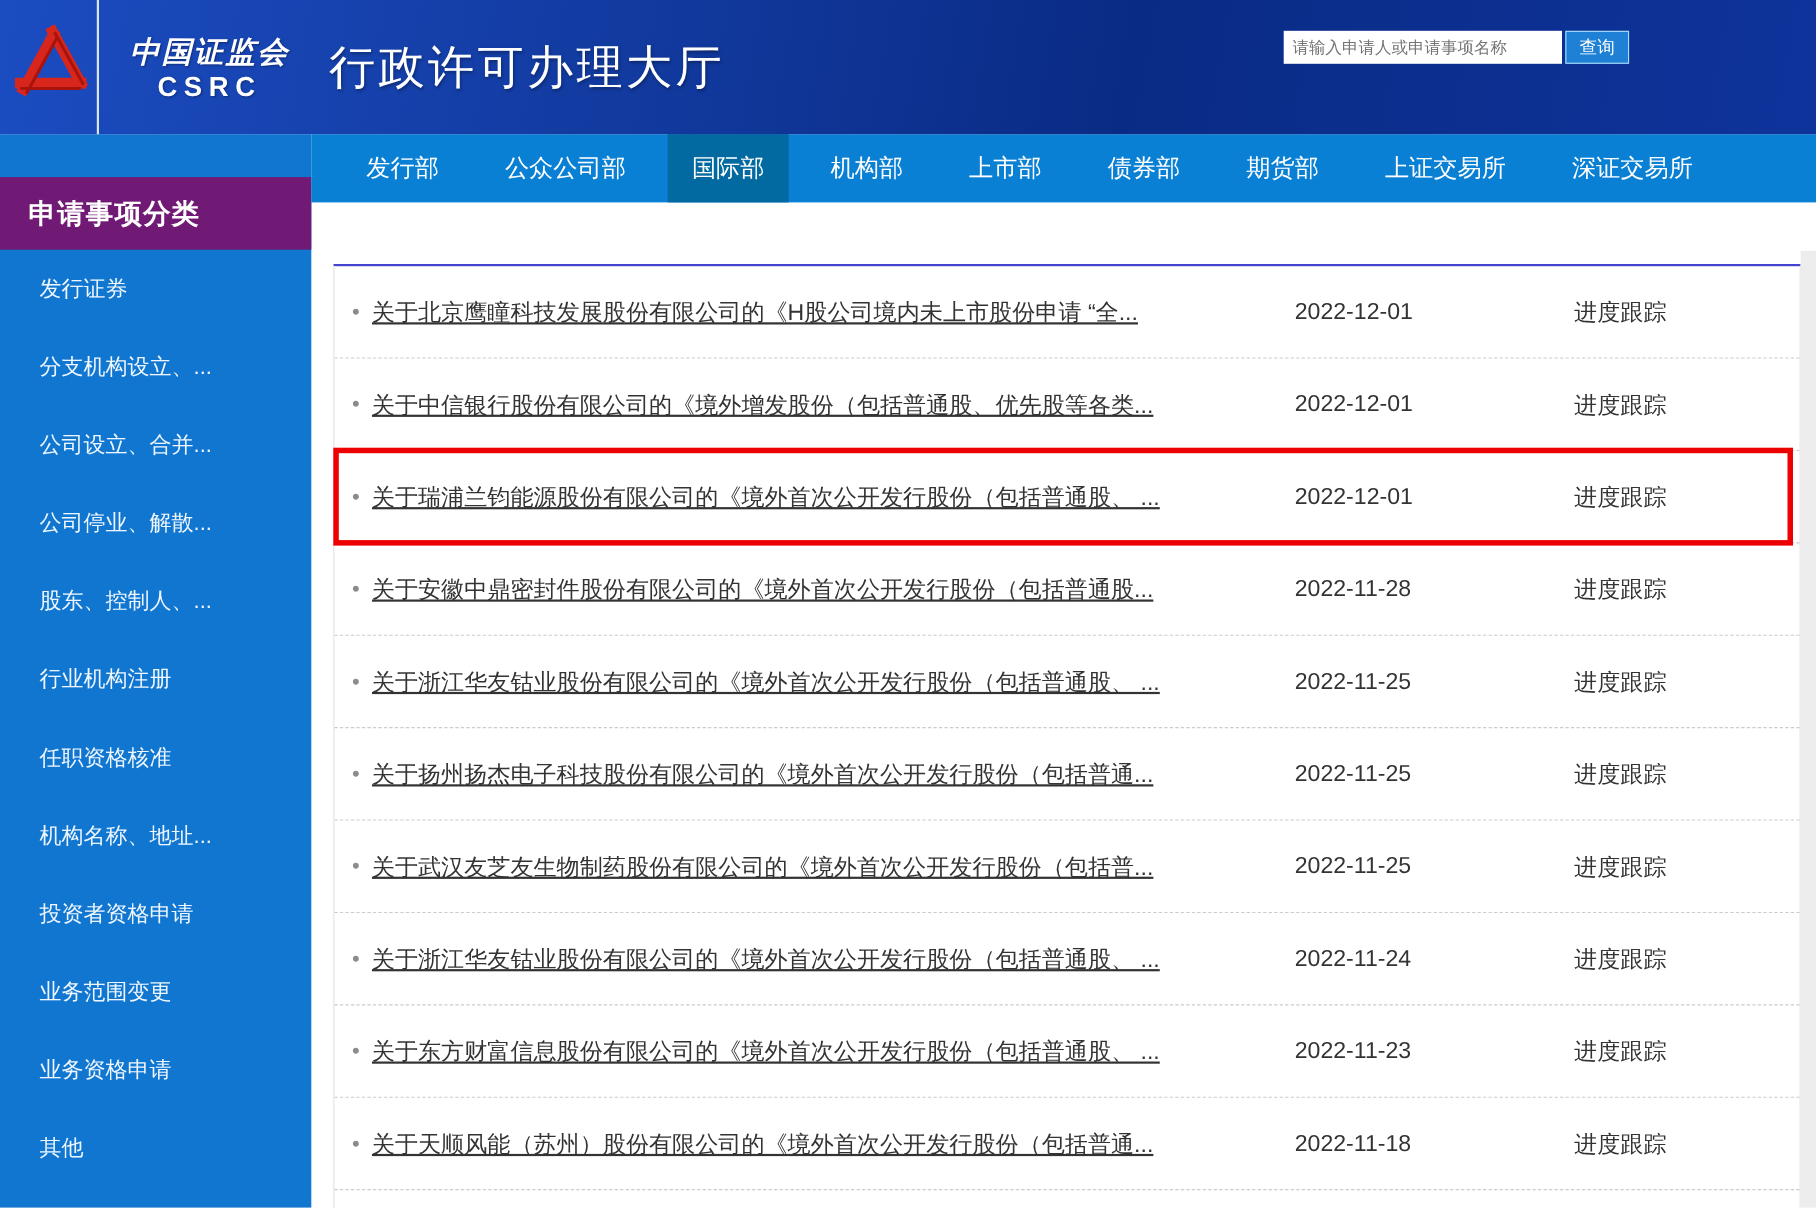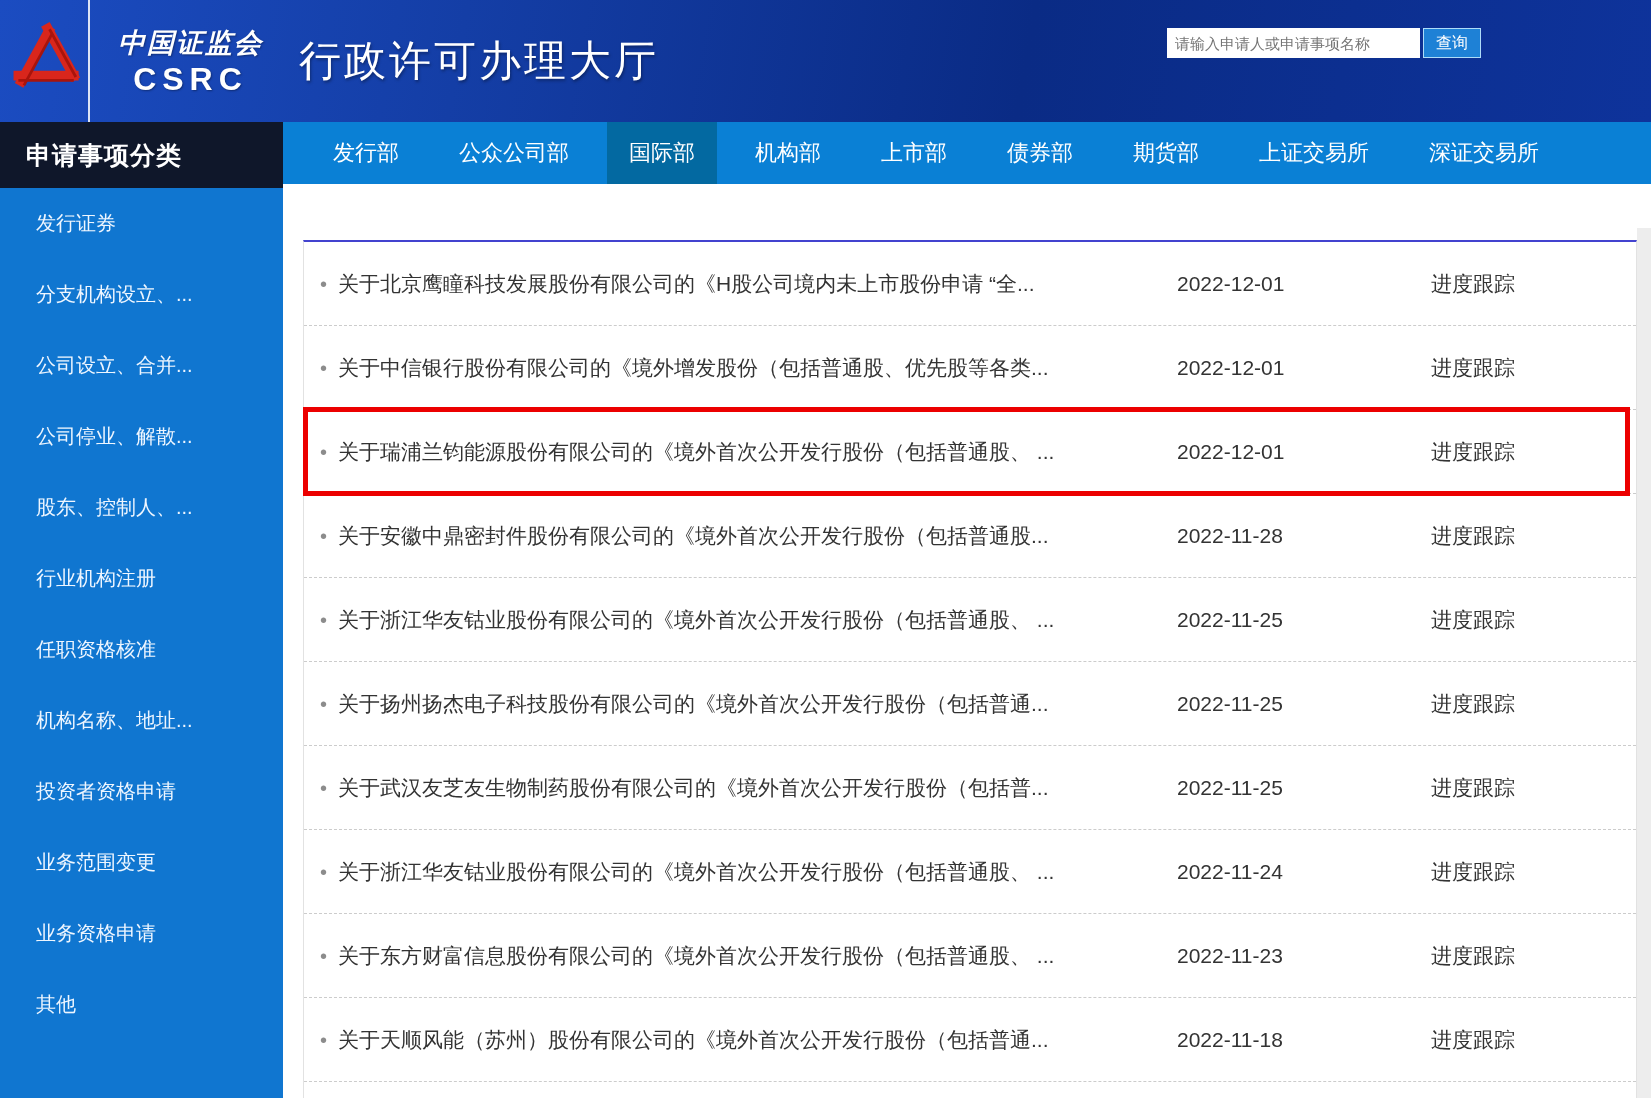--- a/index.html
+++ b/index.html
@@ -12,21 +12,21 @@
     background:linear-gradient(100deg,#1b4cc1 0%,#143ea6 28%,#0a2b85 62%,#0e339b 100%);
     display:flex; align-items:center;
   }
   .logo-box {
     width:90px; height:122px; flex:none;
     display:flex; align-items:center; justify-content:center;
     border-right:2px solid rgba(255,255,255,.85);
   }
   .brand { margin-left:28px; color:#fff; text-align:center; flex:none; }
   .brand-cn { font-size:27px; font-weight:bold; letter-spacing:2px; text-shadow:1px 1px 2px rgba(0,0,0,.35);font-style:italic; }
-  .brand-en { font-size:32px; font-weight:bold; letter-spacing:6px; text-shadow:1px 1px 2px rgba(0,0,0,.35); }
+  .brand-en { font-size:25px; font-weight:bold; letter-spacing:6px; text-shadow:1px 1px 2px rgba(0,0,0,.35); }
   .page-title {
     color:#fff; font-size:42px; margin-left:36px; letter-spacing:3px; font-weight:500;
     text-shadow:1px 2px 3px rgba(0,0,0,.35); white-space:nowrap;
   }
   .search { position:absolute; right:170px; top:28px; height:30px; display:flex;margin-left:24px; }
   .search-input {
     width:253px; height:30px; border:none; outline:none; padding:0 8px;
     font-size:15px; color:#333; background:#fff;
     font-family:"Liberation Sans","DejaVu Sans",sans-serif;
   }
@@ -34,23 +34,23 @@
     width:58px; height:30px; margin-left:3px; cursor:pointer;
     background:#1e81d6; border:1px solid #aedcf8; color:#fff; font-size:16px;
     font-family:"Liberation Sans","DejaVu Sans",sans-serif;
   }
 
   
   .main { display:flex; height:976px; }
 
   .sidebar { width:283px; flex:none; background:#1076d0; }
   .sidebar-header {
-    height:66px; background:#0f172a; color:#fff;
+    height:66px; background:#701a75; color:#fff;
     display:flex; align-items:center; padding-left:26px;
-    font-size:25px; font-weight:bold; letter-spacing:1px;
+    font-size:25px; font-weight:bold; letter-spacing:1px;margin-top:39px;
   }
   .sidebar-item {
     height:71px; display:flex; align-items:center; padding-left:36px;
     font-size:20px; color:#eef6ff; cursor:pointer; white-space:nowrap;
   }
 
   .right-col { flex:1; display:flex; flex-direction:column; min-width:0;gap:44px; }
   .nav { height:62px; flex:none; background:#0a80d5; display:flex; padding-left:28px; }
   .nav-tab {
     color:#fff; font-size:22px; line-height:62px; padding:0 22px; margin-right:16px;
@@ -67,20 +67,21 @@
   .gray-strip { width:14px; flex:none; background:#ededed; }
 
   .row {
     display:flex; align-items:center; height:84px; padding-left:16px;
     border-bottom:1px dashed #cccccc; position:relative;
   }
   .row-bullet { width:18px; flex:none; color:#8c8c8c; font-size:20px; line-height:1; }
   .row-title {
     flex:1; min-width:0; font-size:21px; color:#333; white-space:nowrap; overflow:hidden;
     cursor:pointer;
+    text-decoration:underline;
   }
   .row-date { width:254px; flex:none; font-size:21px; color:#333; }
   .row-action { width:205px; flex:none; font-size:21px; color:#333; cursor:pointer; }
   .red-frame {
     position:absolute; left:-1px; right:6px; top:-3px; bottom:-3px;
     border:5px solid #ec0000; pointer-events:none; z-index:5;
   }
 </style>
 </head>
 <body>

